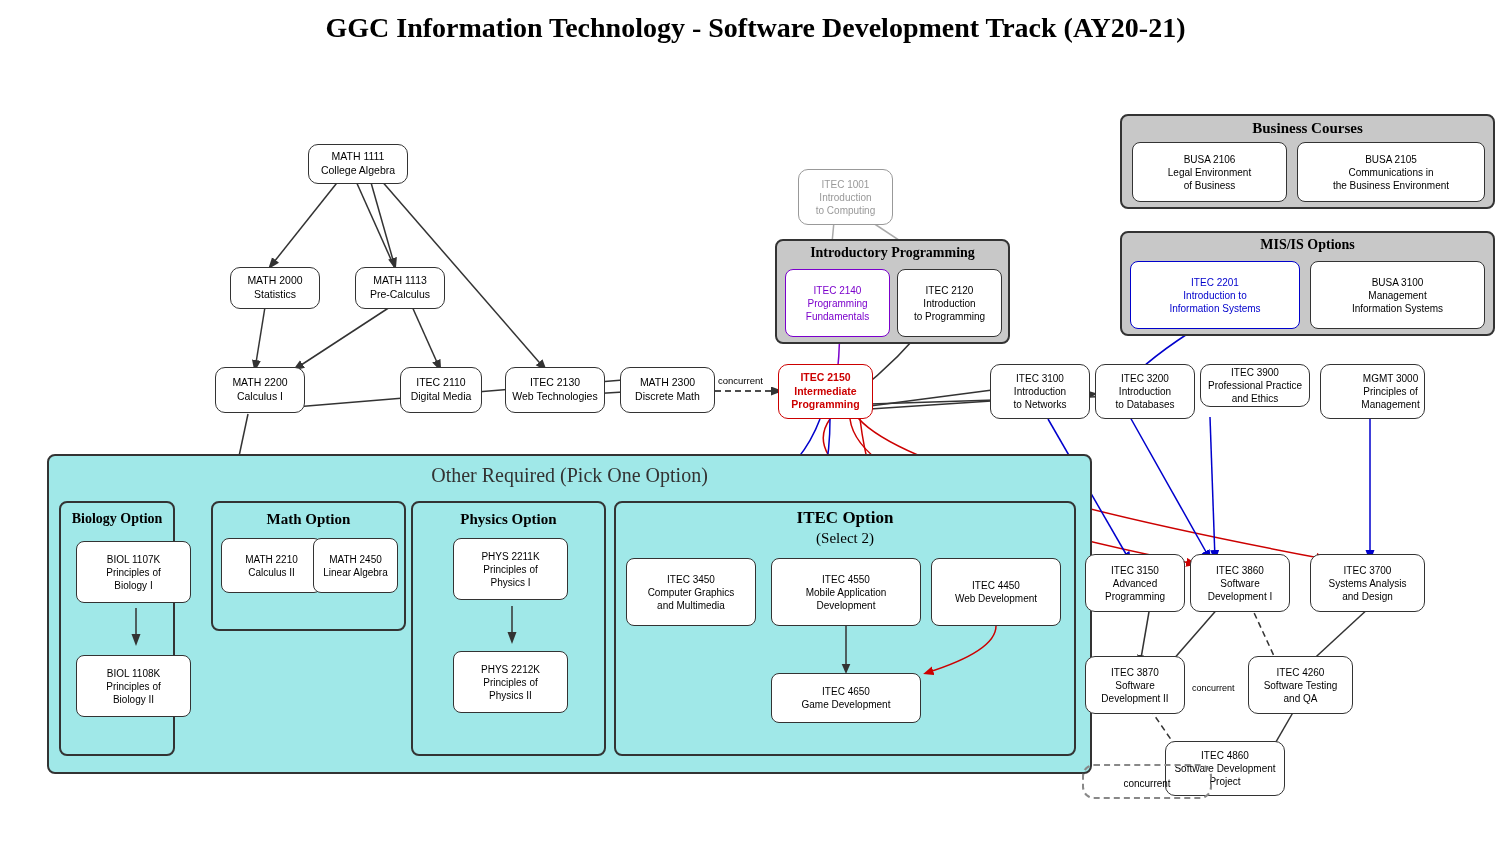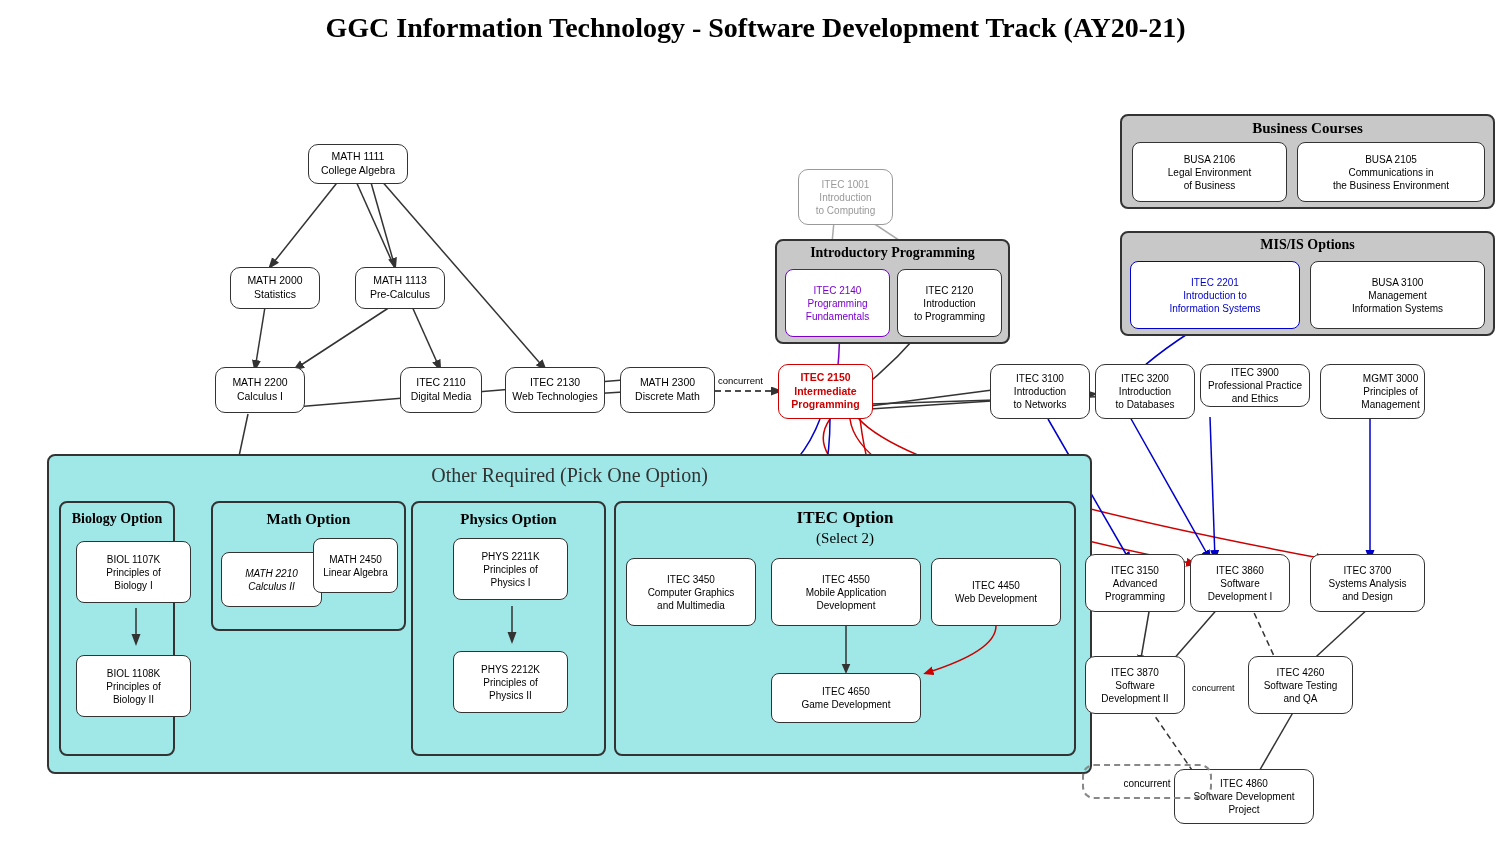--- a/index.html
+++ b/index.html
@@ -312,21 +312,21 @@
       </svg>
       <div class="inner-box" style="left:15px; top:152px; width:115px; height:62px;">
         <span style="white-space:pre-line; font-size:10px;">BIOL 1108K
 Principles of
 Biology II</span>
       </div>
     </div>
 
     <div style="position:absolute; left:162px; top:45px; width:195px; height:130px; border:2px solid #333; border-radius:8px; background:transparent;">
       <span style="position:absolute; top:8px; left:50%; transform:translateX(-50%); font-size:15px; font-weight:bold; white-space:nowrap; font-family:'Times New Roman',serif;">Math Option</span>
-      <div class="inner-box" style="left:8px; top:49px; width:101px; height:55px;font-style:italic;">
+      <div class="inner-box" style="left:8px; top:35px; width:101px; height:55px;">
         <span style="white-space:pre-line; font-size:10px;">MATH 2210
 Calculus II</span>
       </div>
       <div class="inner-box" style="left:100px; top:35px; width:85px; height:55px;">
         <span style="white-space:pre-line; font-size:10px;">MATH 2450
 Linear Algebra</span>
       </div>
     </div>
 
     <div style="position:absolute; left:362px; top:45px; width:195px; height:255px; border:2px solid #333; border-radius:8px; background:transparent;">
@@ -411,21 +411,21 @@
   </div>
 
   <span style="position:absolute; left:1192px; top:634px; font-size:9px;">concurrent</span>
 
   <div class="node" style="left:1248px; top:607px; width:105px; height:58px;">
     <span style="white-space:pre-line; font-size:10px;">ITEC 4260
 Software Testing
 and QA</span>
   </div>
 
-  <div class="node" style="left:1165px; top:720px; width:140px; height:55px;margin-left:9px;">
+  <div class="node" style="left:1165px; top:692px; width:120px; height:55px;">
     <span style="white-space:pre-line; font-size:10px;">ITEC 4860
 Software Development
 Project</span>
   </div>
 
   <div style="position:absolute; left:1082px; top:715px; width:130px; height:35px; border:2px dashed #888; border-radius:12px; text-align:center; line-height:35px; font-size:10px; background:transparent;">concurrent</div>
 
 </div>
 
 </body></html>

